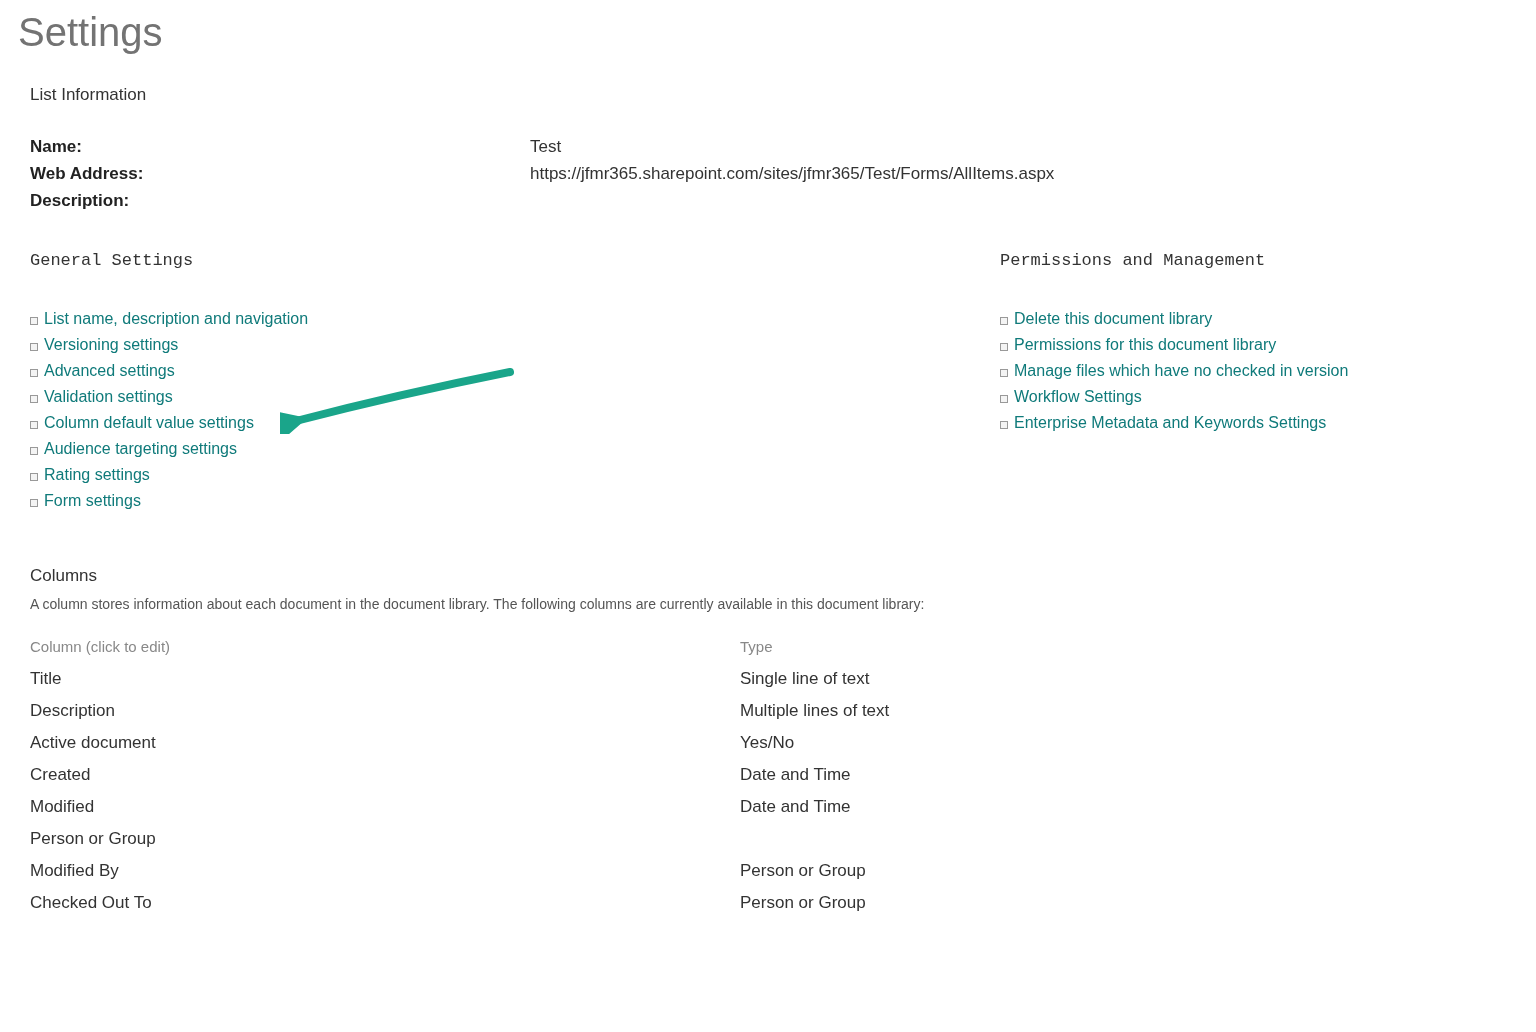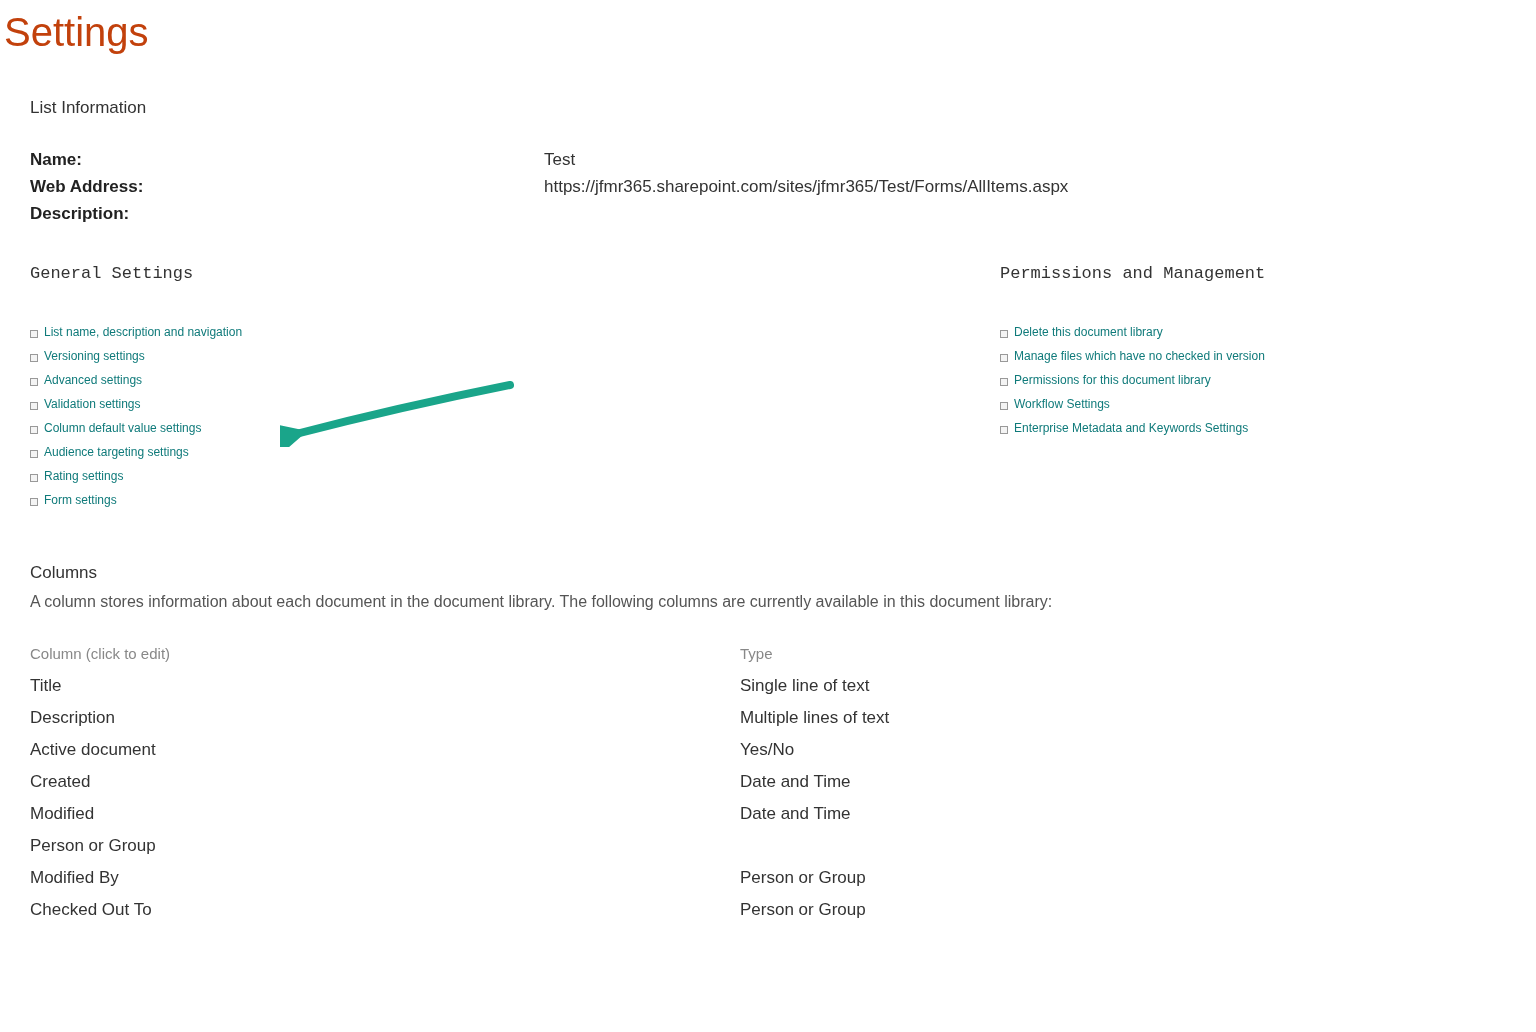--- a/index.html
+++ b/index.html
@@ -11,37 +11,36 @@
     font-size: 14px;
   }
   .page {
     width: 1536px;
     padding: 0 0 40px 0;
     box-sizing: border-box;
   }
   .page-title {
     font-size: 40px;
     font-weight: 300;
-    color: #c2410c;
-    margin: 10px 0 43px 0;
-    padding-left: 4px;
+    color: #737373;
+    margin: 10px 0 30px 0;
+    padding-left: 18px;
   }
   .section-indent {
     padding-left: 30px;
   }
   .list-info-heading {
     font-size: 17px;
     color: #333;
     margin-bottom: 28px;
   }
   .info-row {
     display: flex;
     font-size: 17px;
     line-height: 1.6;
-    gap: 14px;
   }
   .info-label {
     width: 500px;
     font-weight: 600;
     color: #222;
   }
   .info-value {
     flex: 1;
     color: #333;
     font-weight: 400;
@@ -83,35 +82,35 @@
     left: 0;
     top: 7px;
     width: 6px;
     height: 6px;
     border: 1px solid #999;
     background: #f4f4f4;
   }
   ul.link-list li a {
     color: #0f7a7a;
     text-decoration: none;
-    font-size: 12px;
+    font-size: 16px;
     text-align: center;
   }
   .columns-section {
     margin-top: 48px;
   }
   .columns-heading {
     font-size: 17px;
     color: #333;
     margin-bottom: 10px;
   }
   .columns-desc {
-    font-size: 16px;
+    font-size: 14px;
     color: #555;
-    margin-bottom: 34px;
+    margin-bottom: 26px;
   }
   .col-table {
     width: 100%;
   }
   .col-table .th-row {
     display: flex;
     color: #888;
     font-size: 15px;
     margin-bottom: 14px;
   }
@@ -185,22 +184,22 @@
             </marker>
           </defs>
           <path d="M230,8 Q120,30 12,58" stroke="#1aa58a" stroke-width="8" fill="none" stroke-linecap="round" marker-end="url(#arrowhead)"></path>
         </svg>
       </div>
 
       <div class="col col-perms">
         <div class="col-heading">Permissions and Management</div>
         <ul class="link-list">
           <li><a href="#">Delete this document library</a></li>
+          <li><a href="#">Permissions for this document library</a></li>
           <li><a href="#">Manage files which have no checked in version</a></li>
-          <li><a href="#">Permissions for this document library</a></li>
           <li><a href="#">Workflow Settings</a></li>
           <li><a href="#">Enterprise Metadata and Keywords Settings</a></li>
         </ul>
       </div>
     </div>
 
     <div class="columns-section">
       <div class="columns-heading">Columns</div>
       <div class="columns-desc">A column stores information about each document in the document library. The following columns are currently available in this document library:</div>
 

